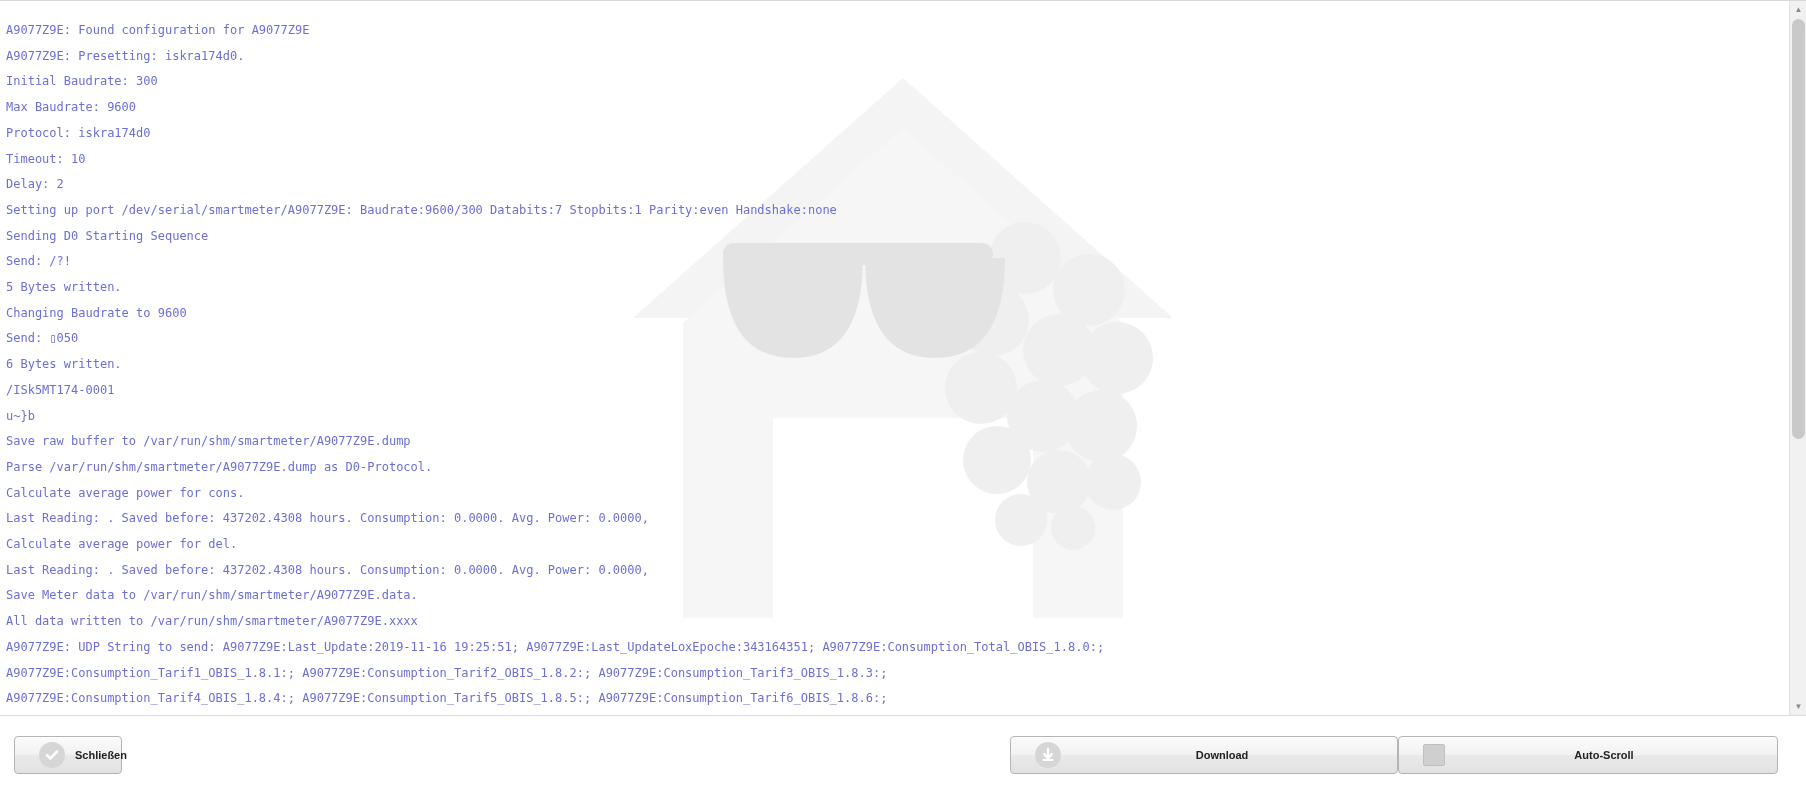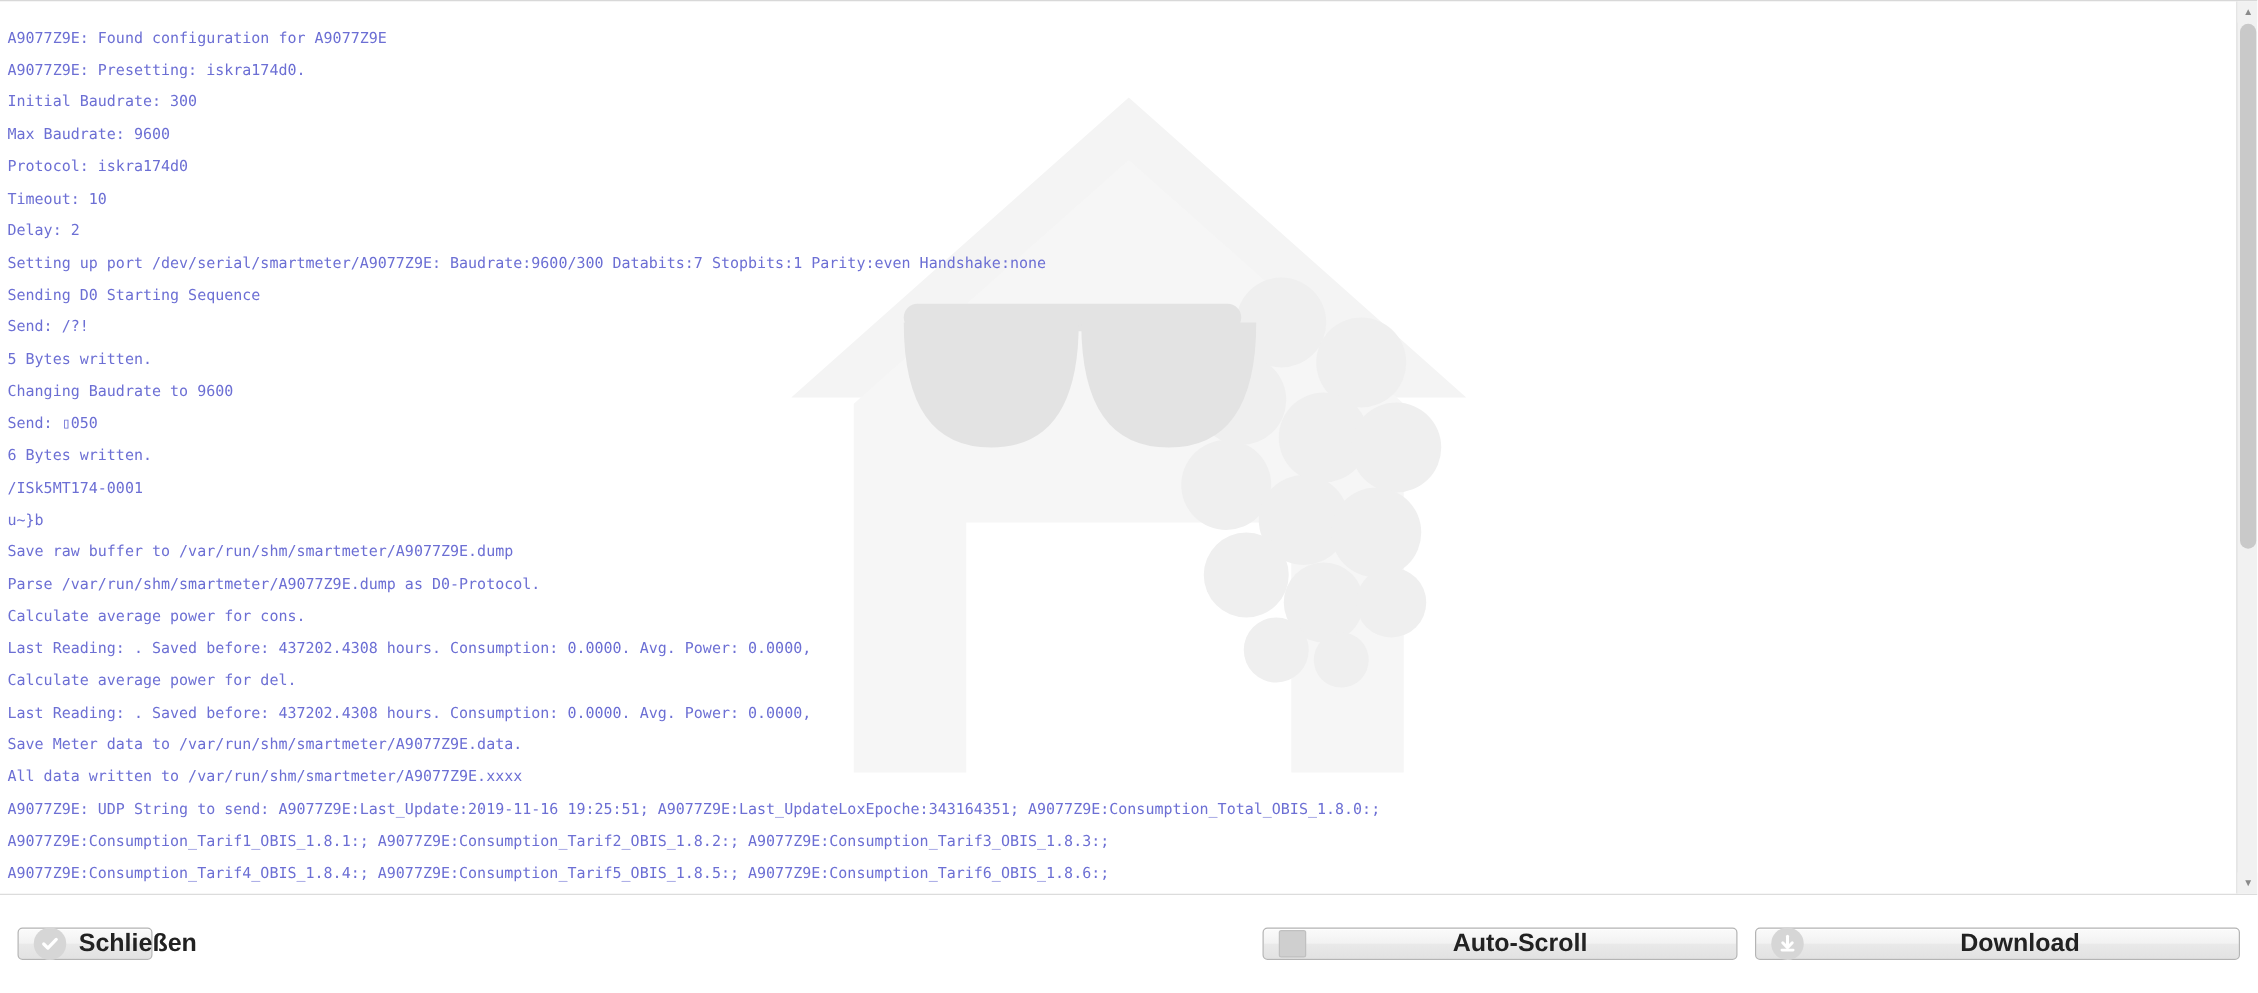--- a/index.html
+++ b/index.html
@@ -101,25 +101,25 @@
     gap: 0;
   }
 
   .btn {
     display: flex;
     align-items: center;
     gap: 10px;
     background: linear-gradient(to bottom, #fbfbfb 0%, #f2f2f2 48%, #e9e9e9 52%, #e2e2e2 100%);
     border: 1px solid #b4b4b4;
     border-radius: 4px;
-    height: 26px;
-    padding: 0 12px;
+    height: 38px;
+    padding: 0 24px;
     cursor: pointer;
     font-family: "Liberation Sans", sans-serif;
-    font-size: 20px;
+    font-size: 11px;
     font-weight: bold;
     color: #222222;
     box-shadow: 0 1px 0 rgba(255,255,255,0.8) inset;
   }
 
   #close-button { width: 108px; justify-content: flex-start; margin-right: auto; }
   #autoscroll-button { width: 380px; margin-right: 14px; }
   #download-button { width: 388px; }
 
   #autoscroll-button .btn-label,
@@ -223,30 +223,30 @@
 
     <div class="btn" id="close-button">
       <span class="icon-circle">
         <svg width="16" height="16" viewBox="0 0 16 16" aria-hidden="true">
           <path d="M3 8.2 L6.3 11.5 L13 4.5" fill="none" stroke="#ffffff" stroke-width="2.6" stroke-linecap="round" stroke-linejoin="round"></path>
         </svg>
       </span>
       <span class="btn-label">Schließen</span>
     </div>
 
-    <div class="btn" id="autoscroll-button">
-      <span class="icon-square"></span>
-      <span class="btn-label">Auto-Scroll</span>
-    </div>
-
     <div class="btn" id="download-button">
       <span class="icon-circle">
         <svg width="16" height="16" viewBox="0 0 16 16" aria-hidden="true">
           <path d="M8 2 L8 10" fill="none" stroke="#ffffff" stroke-width="2.4" stroke-linecap="round"></path>
           <path d="M4.2 7.2 L8 11.2 L11.8 7.2" fill="none" stroke="#ffffff" stroke-width="2.4" stroke-linecap="round" stroke-linejoin="round"></path>
           <path d="M3.5 13 L12.5 13" fill="none" stroke="#ffffff" stroke-width="2.2" stroke-linecap="round"></path>
         </svg>
       </span>
       <span class="btn-label">Download</span>
     </div>
 
+    <div class="btn" id="autoscroll-button">
+      <span class="icon-square"></span>
+      <span class="btn-label">Auto-Scroll</span>
+    </div>
+
   </div>
 </div>
 
 </body></html>

